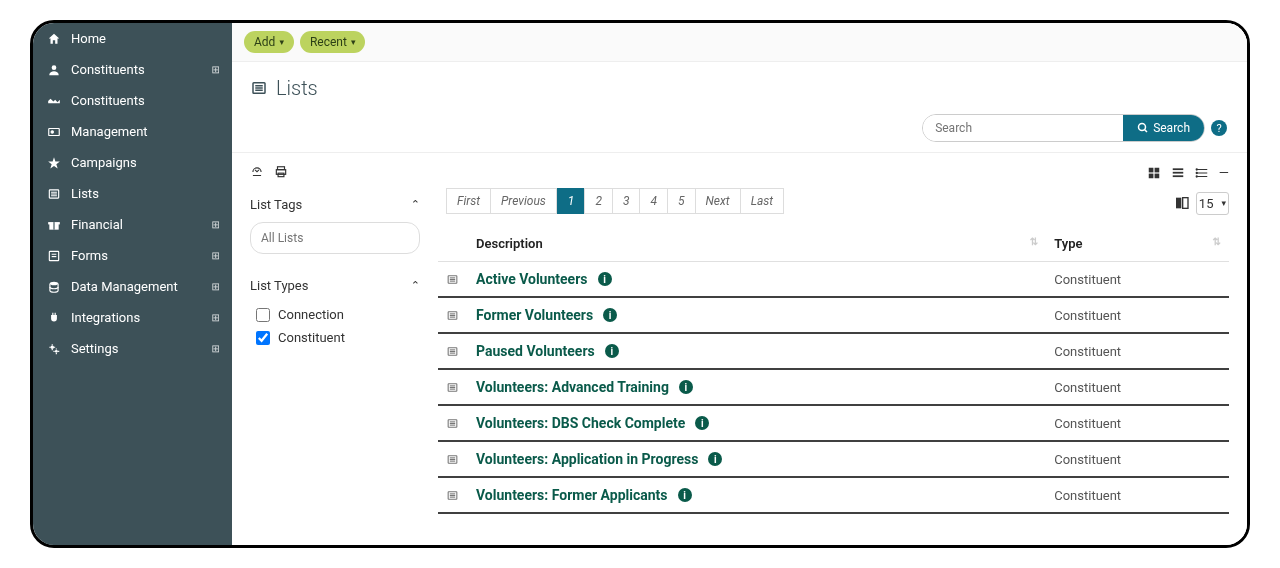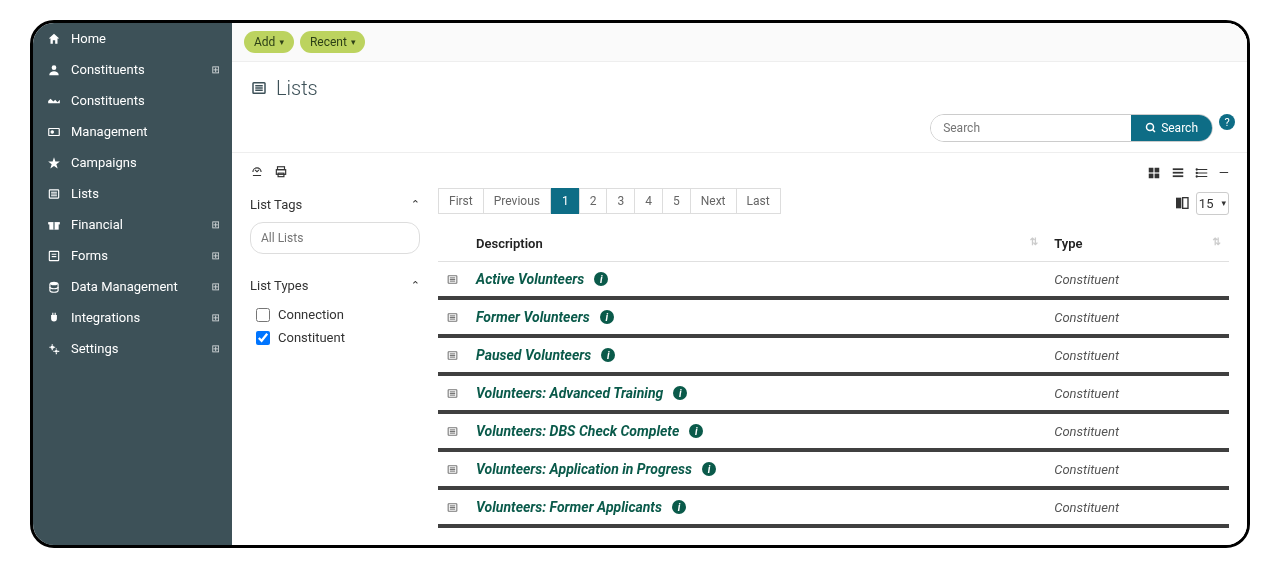--- a/index.html
+++ b/index.html
@@ -9,46 +9,46 @@
 .sidebar-item { display: flex; align-items: center; padding: 8px 12px; cursor: pointer; }
 .sidebar-item .icon { width: 18px; display: inline-flex; justify-content: center; margin-right: 8px; }
 .sidebar-item .label { flex: 1; }
 .sidebar-item .expand { font-size: 10px; opacity: 0.8; }
 .main { flex: 1; background: #fff; display: flex; flex-direction: column; overflow: hidden; }
 .topbar { padding: 8px 12px; display: flex; gap: 6px; background: #fafafa; border-bottom: 1px solid #eee; }
 .pill { background: #bcd35f; color: #2d4016; border-radius: 12px; padding: 4px 10px; font-size: 12px; display: inline-flex; align-items: center; gap: 4px; cursor: pointer; }
 .pill .chev { font-size: 9px; }
 .page-title { display: flex; align-items: center; gap: 8px; padding: 14px 18px; color: #3d5158; }
 .page-title .t { font-size: 20px; font-weight: 300; }
-.searchrow { display: flex; justify-content: flex-end; padding: 0 12px 10px; gap: 6px; }
+.searchrow { display: flex; justify-content: flex-end; align-items: center; padding: 0 20px 10px; gap: 6px; }
 .searchbox { display: flex; align-items: center; border: 1px solid #ccc; border-radius: 16px; overflow: hidden; }
 .searchbox input { border: none; padding: 6px 12px; font-size: 12px; width: 200px; outline: none; }
 .searchbox button { background: #0e6d86; color: #fff; border: none; padding: 6px 14px; font-size: 12px; display: flex; align-items: center; gap: 4px; cursor: pointer; }
 .help { width: 16px; height: 16px; border-radius: 50%; background: #0e6d86; color: #fff; font-size: 11px; display: flex; align-items: center; justify-content: center; cursor: pointer; }
 .content { flex: 1; padding: 12px 18px; display: flex; gap: 18px; border-top: 1px solid #eee; overflow: hidden; }
 .filters { width: 170px; flex-shrink: 0; }
 .filter-top-icons { display: flex; gap: 10px; color: #333; font-size: 14px; margin-bottom: 18px; }
 .filter-head { display: flex; justify-content: space-between; align-items: center; font-size: 13px; color: #333; margin: 6px 0 10px; }
 .filter-head .chev { font-size: 11px; }
 .tag-input { width: 100%; border: 1px solid #ddd; border-radius: 13px; padding: 8px 10px; font-size: 12px; color: #0f766e; margin-bottom: 18px; }
 .check-row { display: flex; align-items: center; gap: 8px; font-size: 13px; color: #333; padding: 4px 6px; }
 .check-row input { width: 14px; height: 14px; }
 .tablewrap { flex: 1; display: flex; flex-direction: column; }
 .table-top { display: flex; justify-content: space-between; align-items: center; }
 .view-icons { display: flex; gap: 10px; color: #333; font-size: 13px; align-items: center; }
-.pagination { display: flex; margin: 8px 0 12px; }
+.pagination { display: flex; margin: 8px 8px 12px; font-style: italic; }
 .pagination .pg { border: 1px solid #ddd; padding: 5px 10px; font-size: 12px; color: #666; background: #fff; cursor: pointer; margin-left: -1px; }
 .pagination .pg:first-child { margin-left: 0; }
 .pagination .pg.active { background: #0e6d86; color: #fff; border-color: #0e6d86; }
 .pagecount { display: flex; align-items: center; gap: 6px; font-size: 13px; color: #333; }
 .pagecount .sel { border: 1px solid #ccc; padding: 3px 2px; border-radius: 3px; display: flex; align-items: center; gap: 8px; }
 table { width: 100%; border-collapse: collapse; font-size: 13px; }
 th { text-align: left; padding: 10px 8px; color: #222; font-weight: 600; border-bottom: 1px solid #e0e0e0; }
 th .sort { color: #ccc; float: right; font-size: 10px; }
-td { padding: 9px 8px; border-bottom: 4px solid #404040; color: #555; font-style: italic; }
+td { padding: 9px 8px; border-bottom: 2px solid #404040; color: #555; }
 .list-name { color: #0a5a4a; font-weight: 700; font-size: 14px; display: inline-flex; align-items: center; gap: 6px; }
 .list-name .info { width: 14px; height: 14px; border-radius: 50%; background: #0a5a4a; color: #fff; font-size: 10px; display: inline-flex; align-items: center; justify-content: center; font-weight: 700; margin-left: 4px; }
 .row-icon { color: #777; font-size: 12px; }
 svg { display: block; }
 </style>
 </head>
 <body>
 
 <div class="frame">
   <div class="sidebar">

